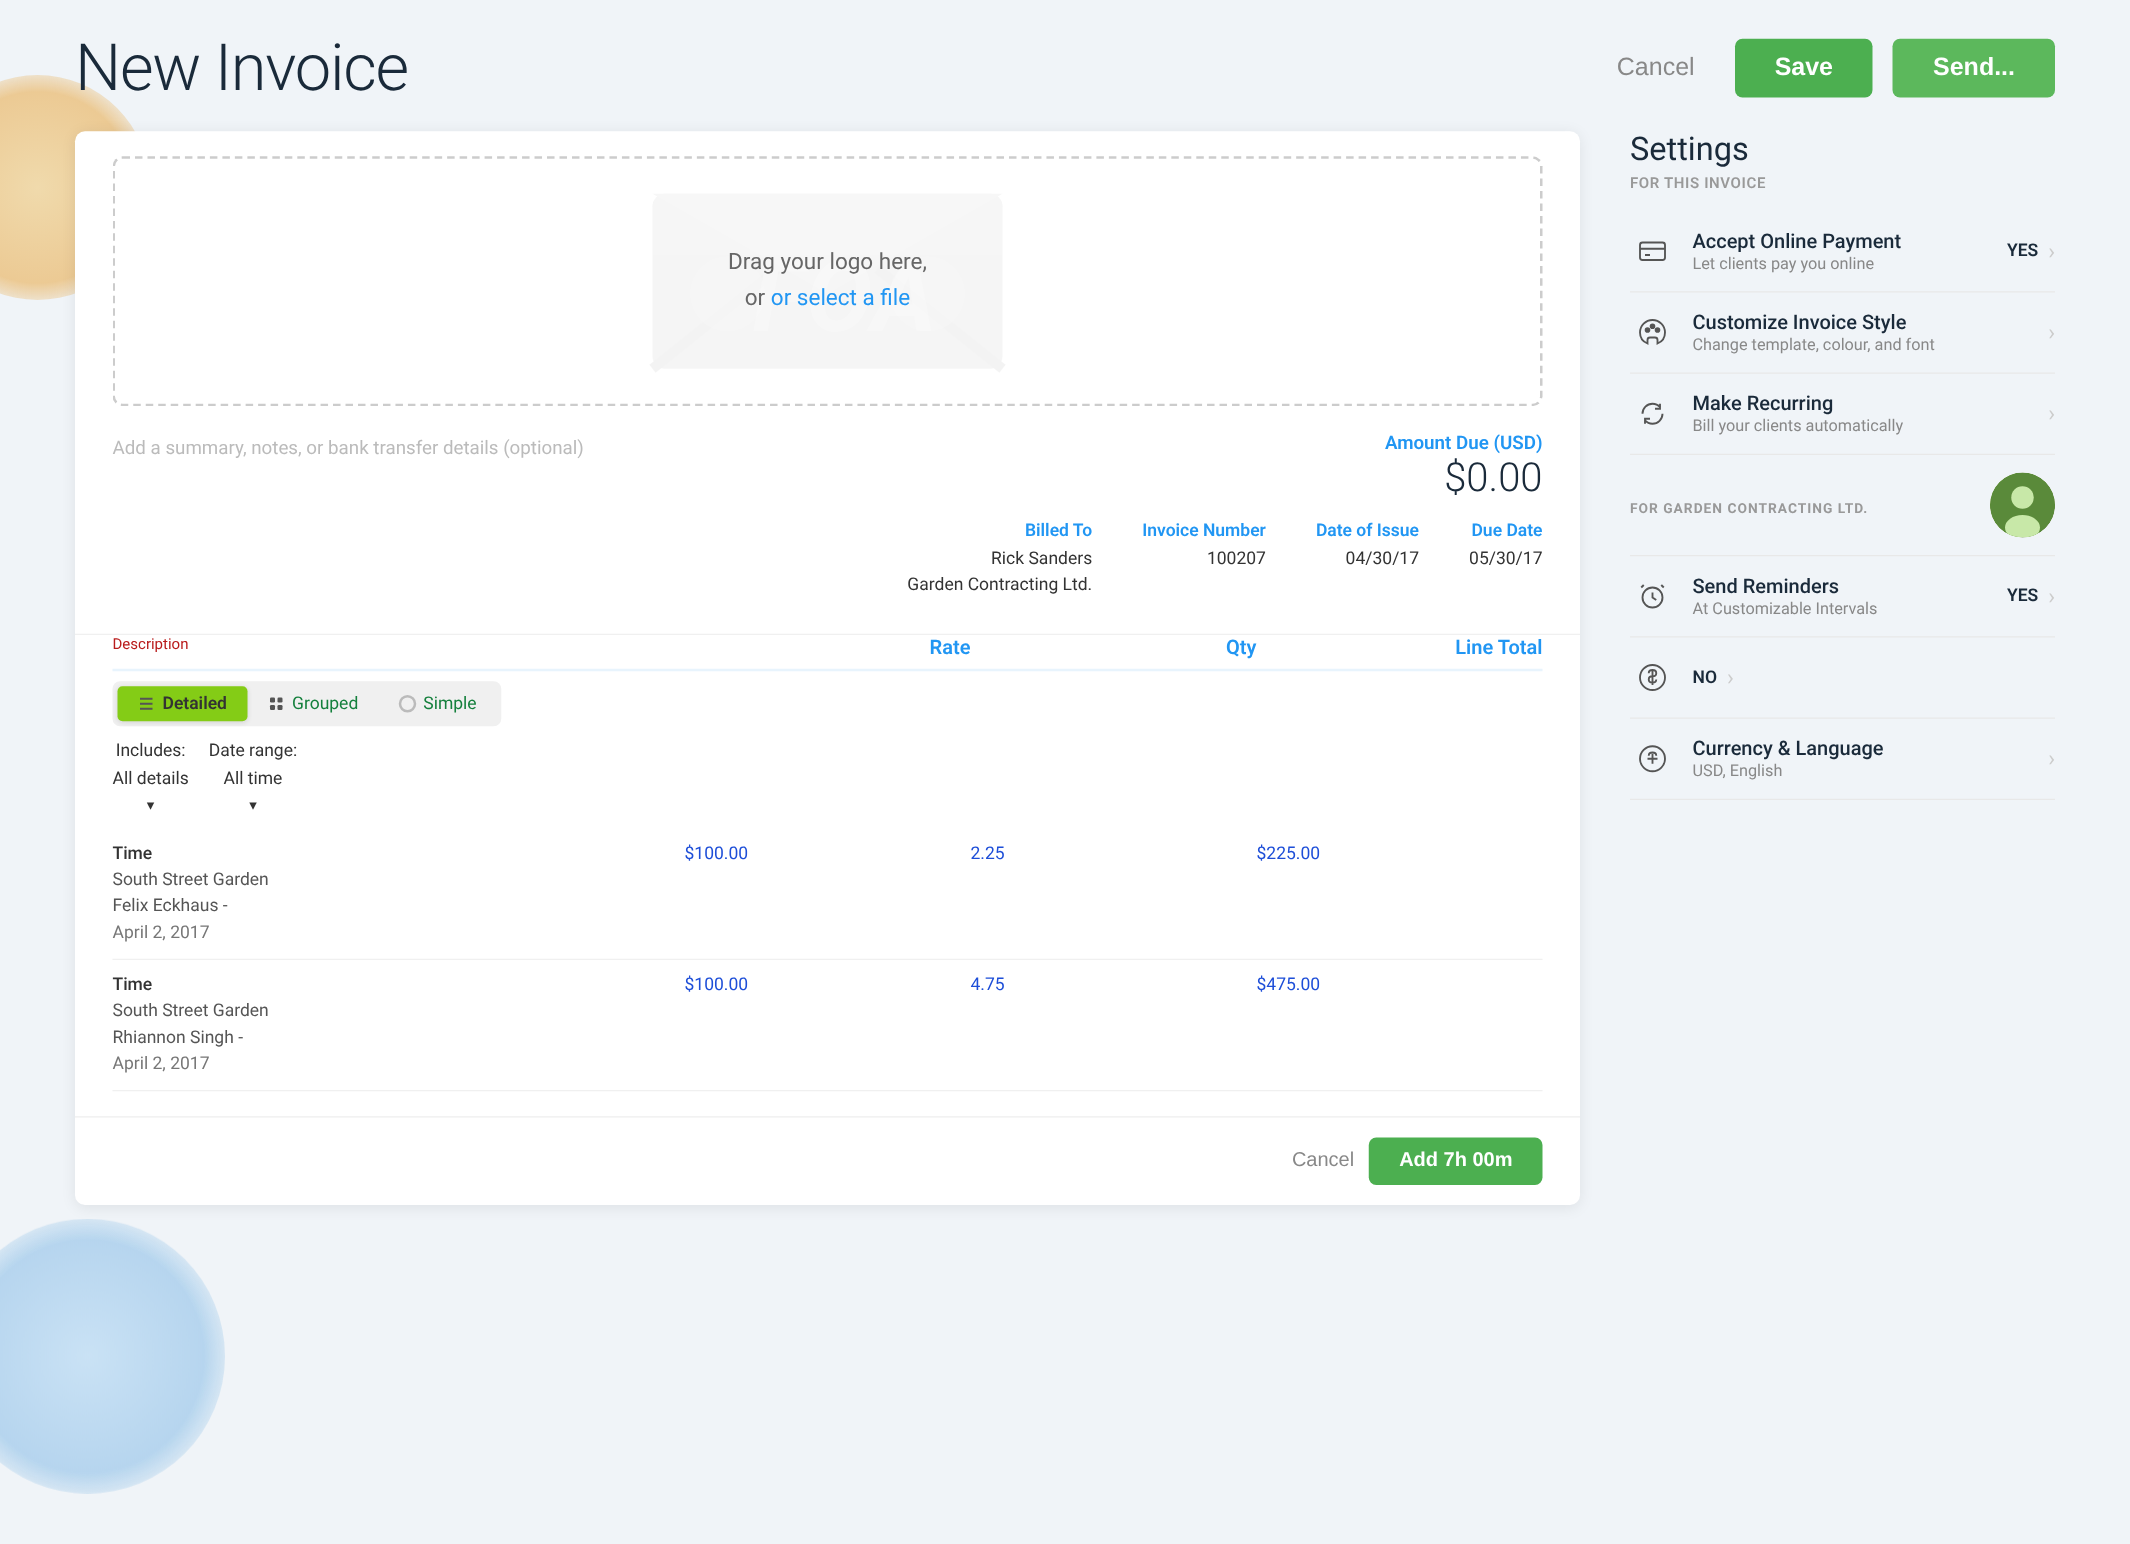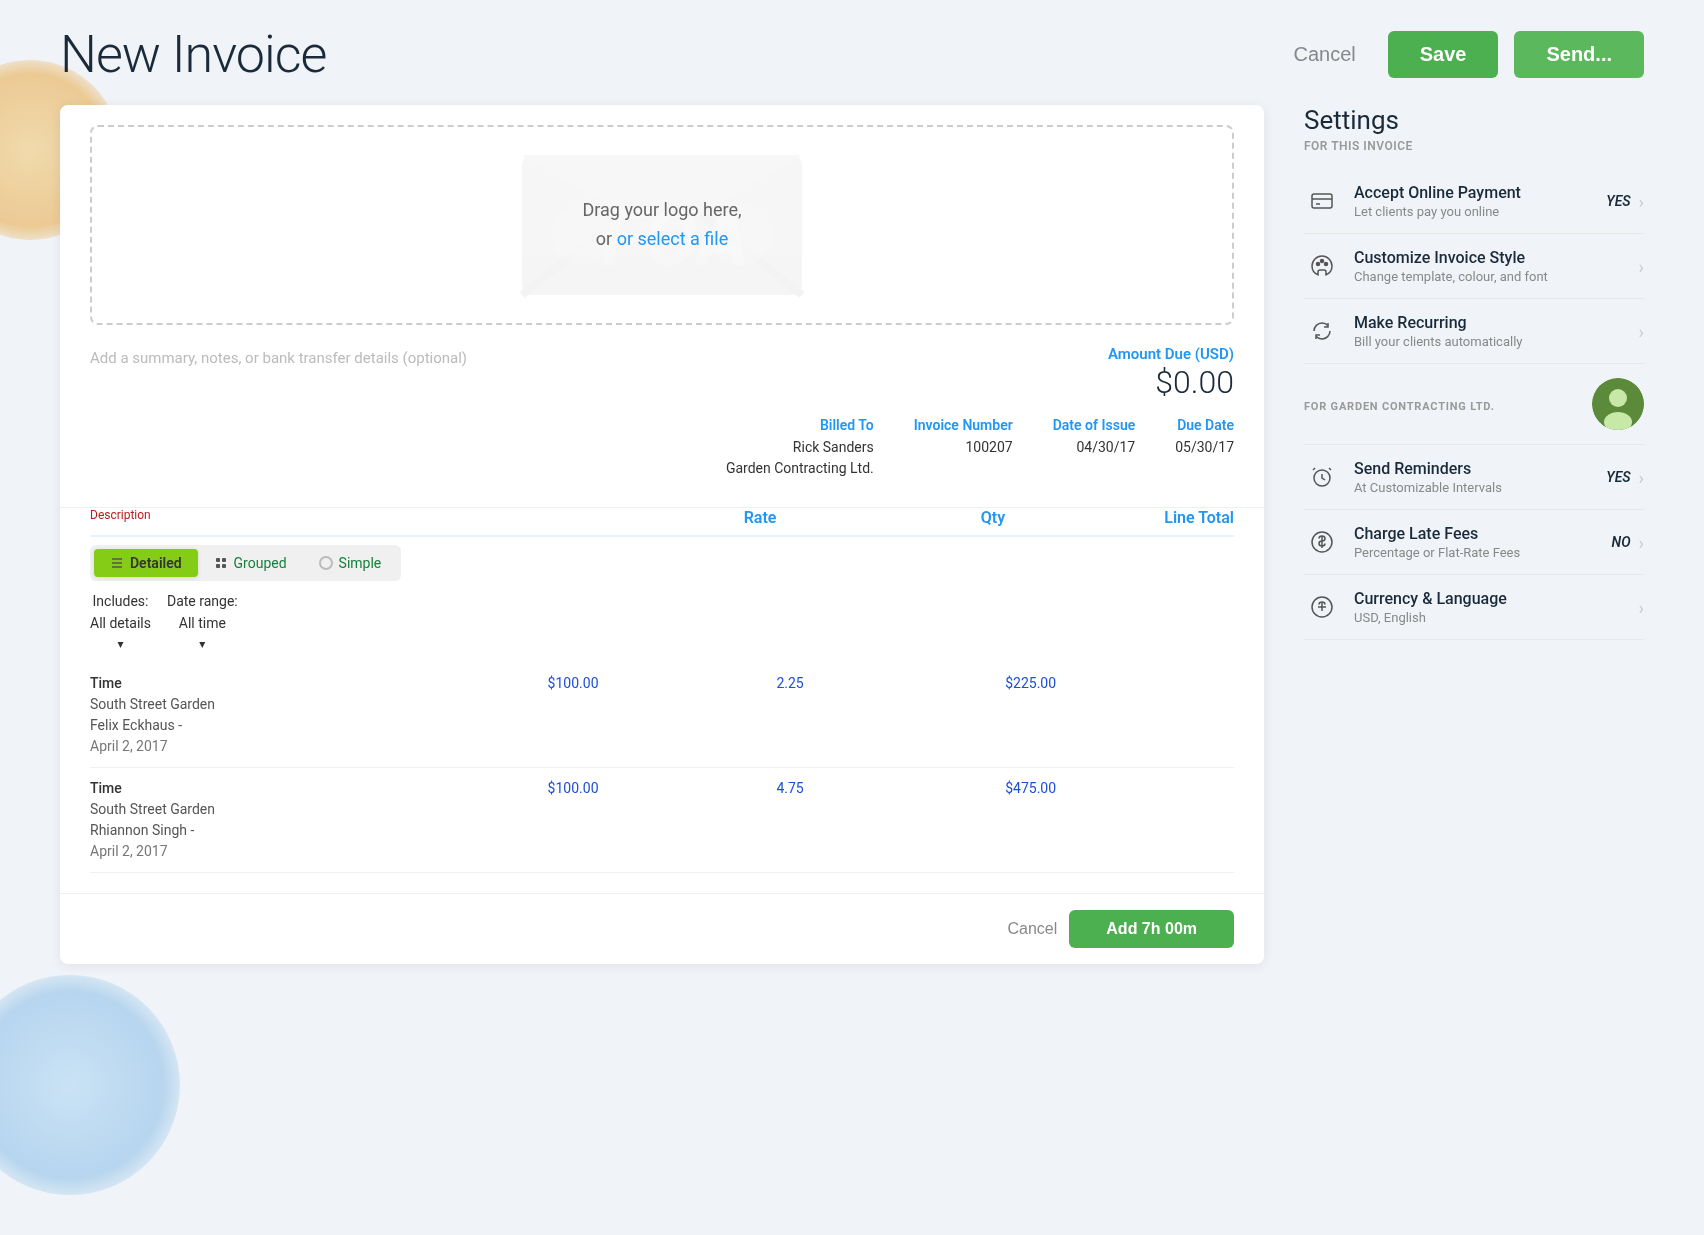--- a/index.html
+++ b/index.html
@@ -312,21 +312,21 @@
       font-size: 16px;
       cursor: pointer;
     }
     .btn-add-time {
       background: #4caf50;
       color: white;
       border: none;
       border-radius: 6px;
       font-size: 16px;
       font-weight: 600;
-      padding: 10px 37px;
+      padding: 10px 24px;
       cursor: pointer;
     }
     .billing-row {
       margin-bottom: 16px;
     }
     .billing-label {
       color: #2196f3;
       font-size: 14px;
       font-weight: 600;
       margin-bottom: 4px;
@@ -396,21 +396,20 @@
     }
     .settings-item-subtitle {
       font-size: 13px;
       color: #888;
     }
     .settings-item-badge {
       font-size: 14px;
       font-weight: 600;
       color: #1a2a3a;
       margin-right: 8px;
-      font-style: italic;
     }
     .settings-chevron {
       color: #ccc;
       font-size: 18px;
     }
 
     
     .settings-client-section {
       padding: 14px 0;
       border-bottom: 1px solid #e8e8e8;
@@ -681,24 +680,20 @@
         <span class="settings-chevron">›</span>
       </div>
 
       <div class="settings-item">
         <div class="settings-icon">
           <svg viewBox="0 0 24 24" fill="none" stroke="#555" stroke-width="1.5">
             <circle cx="12" cy="12" r="10"></circle>
             <path d="M12 6v12M9 8.5C9 7.1 10.3 6 12 6c1.7 0 3 1.1 3 2.5S13.7 11 12 11c-1.7 0-3 1.1-3 2.5S10.3 16 12 16c1.7 0 3-1.1 3-2.5"></path>
           </svg>
         </div>
-        <div class="settings-text">
-          <div class="settings-item-title">Charge Late Fees</div>
-          <div class="settings-item-subtitle">Percentage or Flat-Rate Fees</div>
-        </div>
         <span class="settings-item-badge">NO</span>
         <span class="settings-chevron">›</span>
       </div>
 
       <div class="settings-item">
         <div class="settings-icon">
           <svg viewBox="0 0 24 24" fill="none" stroke="#555" stroke-width="1.5">
             <circle cx="12" cy="12" r="10"></circle>
             <path d="M8 12h8"></path>
             <path d="M12 8v8"></path>

